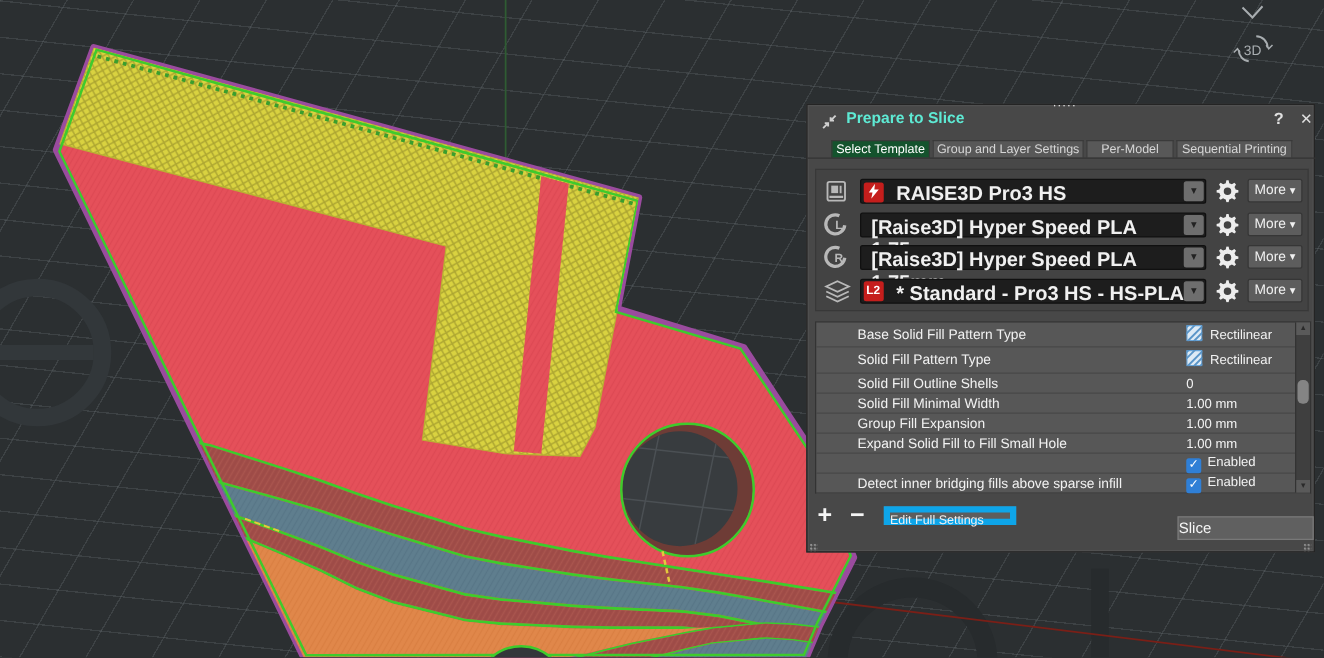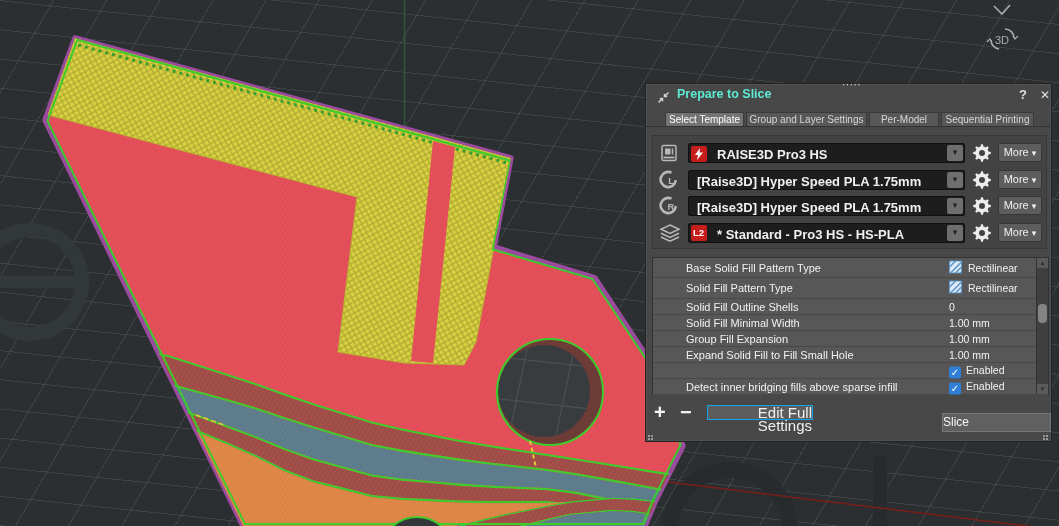--- a/index.html
+++ b/index.html
@@ -8,46 +8,46 @@
  repeating-linear-gradient(120deg,rgba(100,107,111,0.32) 0 1px,transparent 1px 46px);}
 #dlg{position:absolute;left:645px;top:83px;width:407px;height:359px;background:#484848;border:1px solid #242424;box-shadow:inset 0 0 0 1px #515151;color:#ececec}
 .dots{position:absolute;left:196px;top:-5px;color:#e8e8e8;font-size:10px;letter-spacing:0.5px}
 .ttl{position:absolute;left:0;top:0;width:100%;height:28px}
 .ticon{position:absolute;left:11px;top:7px}
 .ttxt{position:absolute;left:31px;top:3px;font-size:12.5px;font-weight:bold;color:#5eead4}
 .thelp{position:absolute;left:373px;top:3px;font-size:13px;font-weight:bold;color:#e0e0e0}
 .tclose{position:absolute;left:394px;top:4px;font-size:12px;color:#e0e0e0}
 .tabs{position:absolute;left:19px;top:28px;height:14px;white-space:nowrap;font-size:0}
 .tab{display:inline-block;height:14px;line-height:14px;margin-right:2px;background:#585858;color:#d6d6d6;font-size:10px;text-align:center;border:1px solid #3a3a3a;border-bottom:none;vertical-align:top;overflow:hidden;white-space:nowrap}
-.tab.active{background:#737373;color:#ffffff}
+.tab.active{background:#14532d;color:#ffffff}
 .tabs::after{content:"";position:absolute;left:-19px;top:14px;width:407px;height:1px;background:#333}
 .rowpanel{position:absolute;left:6px;top:51px;width:395px;height:114px;background:#434343;border:1px solid #383838}
 .drow{position:absolute;left:0;width:100%;height:21px}
 .ricon{position:absolute;left:6px;top:0px;width:24px;height:20px}
 .field{position:absolute;left:35px;top:0;width:277px;height:20px;background:#1d1d1d;border:1px solid #101010;border-radius:2px}
 .badge{position:absolute;left:1.5px;top:1.5px;width:16px;height:16px;background:#c51e1c;color:#fff;border-radius:2px;text-align:center;line-height:15px}
 .bl2{font-weight:bold;font-size:9.5px;line-height:16px}
-.ftxt{position:absolute;left:28px;top:3px;font-size:13px;font-weight:bold;color:#f0f0f0}
+.ftxt{position:absolute;left:28px;top:3px;font-size:16px;font-weight:bold;color:#f0f0f0}
 .ftxt.nb{left:8px}
 .fbtn{position:absolute;right:1px;top:1px;width:16px;height:16px;background:#6e6e6e;color:#222;font-size:9px;line-height:15px;text-align:center;border-radius:2px}
 .gear{position:absolute;left:320px;top:1px;width:18px;height:18px}
 .more{position:absolute;left:345px;top:0;width:44px;height:19px;background:#5d5d5d;border:1px solid #363636;border-radius:2px;font-size:11px;color:#f0f0f0;text-align:center;line-height:17px}
 .mtri{font-size:9px;vertical-align:0.5px}
 .listpanel{position:absolute;left:6px;top:173px;width:397px;height:138px;background:#575757;border:1px solid #333}
 .lrow{position:relative;border-bottom:1px solid #484848}
 .ltxt{position:absolute;left:33px;top:50%;transform:translateY(-50%);font-size:11px;color:#f2f2f2}
 .lval{position:absolute;left:296px;top:50%;transform:translateY(-50%);font-size:10.5px;color:#f2f2f2;white-space:nowrap}
 .ricon2{display:inline-block;vertical-align:-2px;margin-right:6px}
 .chk{display:inline-block;width:12px;height:12px;background:#2f7fd6;color:#fff;font-size:10px;line-height:12px;text-align:center;border-radius:2px;margin-right:5px;vertical-align:-2px}
 .sbar{position:absolute;right:0;top:0;width:12px;height:136px;background:#3f3f3f;border-left:1px solid #333}
 .sbtn{position:absolute;left:0;width:11px;height:10px;background:#5a5a5a;color:#2a2a2a;font-size:7px;text-align:center;line-height:10px}
 .sthumb{position:absolute;left:1px;top:46px;width:9px;height:19px;background:#848484;border-radius:4px}
 .plus{position:absolute;left:8px;top:317px;font-size:20px;font-weight:bold;color:#f5f5f5}
 .minus{position:absolute;left:34px;top:317px;font-size:20px;font-weight:bold;color:#f5f5f5}
-.editbtn{position:absolute;left:61px;top:321px;width:106px;height:15px;background:#5d5d5d;border:1px solid #0ea5e9;font-size:15px;color:#f0f0f0;text-align:right;line-height:13px}
+.editbtn{position:absolute;left:61px;top:321px;width:106px;height:15px;background:#5d5d5d;border:5px solid #0ea5e9;font-size:10px;color:#f0f0f0;text-align:left;line-height:13px}
 .slicebtn{position:absolute;left:296px;top:329px;width:109px;height:19px;background:#606060;border:1px solid #787878;font-size:12px;color:#f5f5f5;text-align:left;line-height:17px}
 </style></head>
 <body>
 <div id="vp">
 <div id="grid"></div>
 <svg width="1059" height="526" viewBox="0 0 1059 526" style="position:absolute;left:0;top:0">
 <defs>
 <pattern id="hatch" width="7" height="7" patternUnits="userSpaceOnUse" patternTransform="rotate(16)">
  <rect width="7" height="7" fill="#d9d240"></rect>
  <path d="M0,0 L7,7 M7,0 L0,7" stroke="#aca531" stroke-width="1.2"></path>

